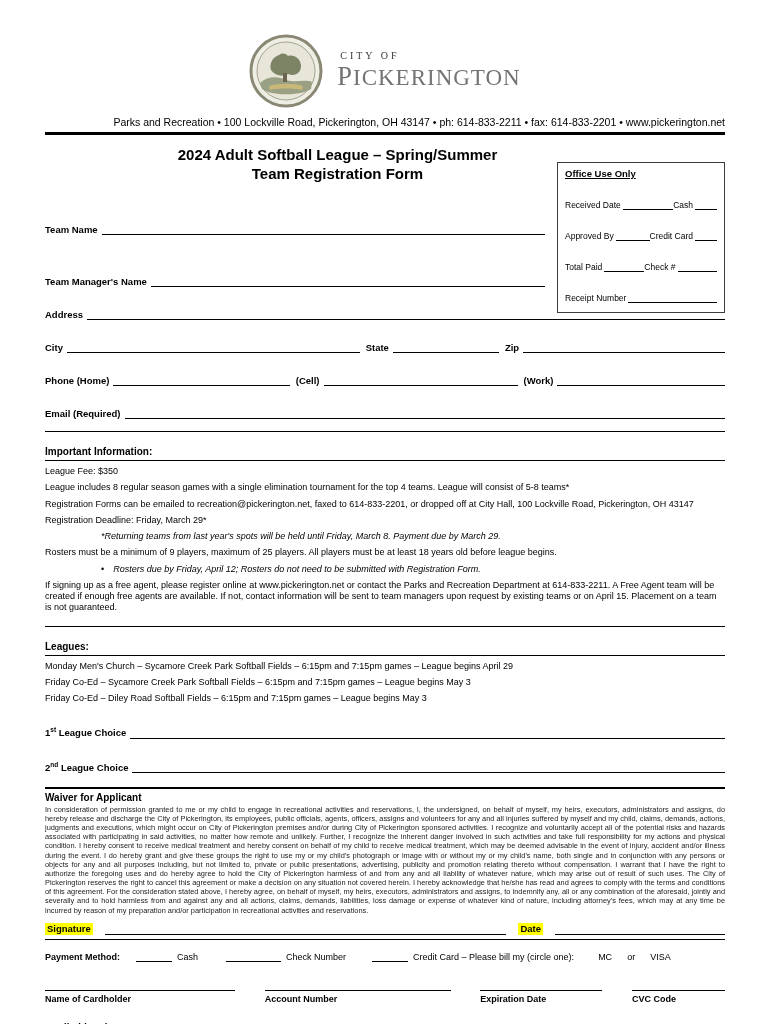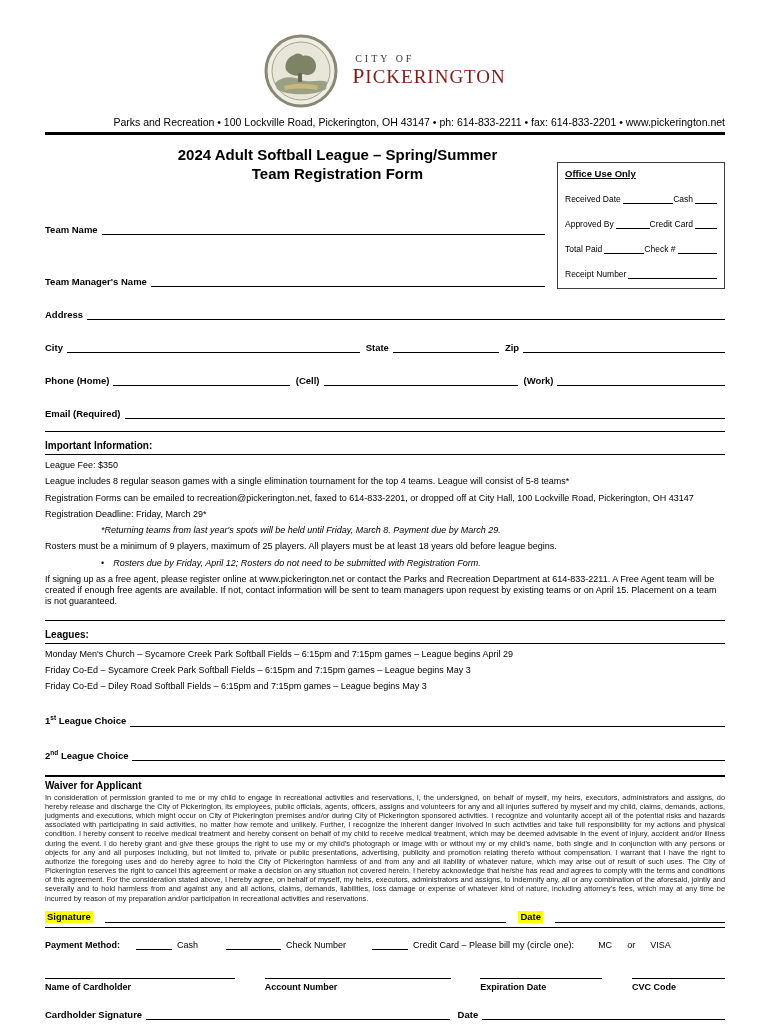--- a/index.html
+++ b/index.html
@@ -6,47 +6,47 @@
   .page {
     position:relative; width:770px; height:1024px; box-sizing:border-box;
     padding:0 45px; background:#ffffff; color:#000;
     font-family:"Liberation Sans","DejaVu Sans",sans-serif; overflow:hidden;
   }
   
   .logo-row { display:flex; justify-content:center; align-items:center; gap:14px; padding-top:34px; }
   .seal { display:block; }
   .logo-text { display:flex; flex-direction:column; }
   .logo-cityof { font-family:"Liberation Serif","DejaVu Serif",serif; font-size:10px; letter-spacing:3px; color:#3a3a33; padding-left:3px; }
-  .logo-name { font-family:"Liberation Serif","DejaVu Serif",serif; font-size:19px; letter-spacing:1px; color:#7f1d1d; }
+  .logo-name { font-family:"Liberation Serif","DejaVu Serif",serif; font-size:23px; letter-spacing:1px; color:#737373; }
   .logo-name::first-letter { font-size:115%; }
   .contact { text-align:right; font-size:10.5px; margin-top:8px; }
   .thick-rule { border-top:3px solid #000; margin-top:4px; }
   
   .title-wrap { text-align:center; font-weight:bold; font-size:15px; line-height:1.27; margin-top:10px; margin-right:95px; }
   
   .office-box { position:absolute; top:162px; right:45px; width:168px; box-sizing:border-box;
     border:1.5px solid #3c3c3c; padding:5px 7px 9px; font-size:8.5px; background:#fff; }
   .office-title { font-weight:bold; text-decoration:underline; font-size:9.5px; }
-  .office-row { display:flex; align-items:flex-end; margin-top:15px; white-space:nowrap; }
+  .office-row { display:flex; align-items:flex-end; margin-top:21px; white-space:nowrap; }
   .office-row .olabel { margin-right:2px; }
   .office-row .blank { height:8px; }
   .blank { flex:1 1 auto; border-bottom:1px solid #000; height:11px; min-width:14px; }
   .blank.wsm { flex:0 0 22px; }
   .blank.wmd { flex:0 0 40px; }
   
   .field-row { display:flex; align-items:flex-end; font-weight:bold; font-size:9.5px; margin-top:21px; }
   .field-row.first { margin-top:18px; }
   .field-row.short { width:500px;margin-top:40px; }
   .field-row .label { white-space:nowrap; margin-right:4px; }
   .field-row .label.ml { margin-left:6px; }
   .b-city { flex:2.9; } .b-state { flex:1.05; } .b-zip { flex:2.0; }
   .b-ph1 { flex:1; } .b-ph2 { flex:1.1; } .b-ph3 { flex:0.95; }
   
   .section-header { margin-top:12px; border-top:1.2px solid #000; border-bottom:1.2px solid #000;
-    padding:8px 0 3px; font-weight:bold; font-size:10px; }
+    padding:14px 0 3px; font-weight:bold; font-size:10px; }
   .para { font-size:9px; line-height:1.25; margin:5px 0; }
   .para.indent { margin-left:56px; font-style:italic; }
   .bullet-row { display:flex; font-size:9px; line-height:1.25; margin:5px 0 5px 56px; font-style:italic; }
   .bullet-dot { font-style:normal; margin-right:9px; }
   .choice-row { margin-top:22px; }
   .choice-row sup { font-size:6.5px; vertical-align:super; }
   
   .waiver-header { margin-top:14px; border-top:2.5px solid #000; padding-top:3px; font-weight:bold; font-size:10px; }
   .waiver-body { font-size:7.4px; line-height:1.24; text-align:justify; margin-top:2px; color:#1a1a1a; }
   .sig-row { display:flex; margin-top:8px; font-size:9.5px; font-weight:bold;gap:12px; }

